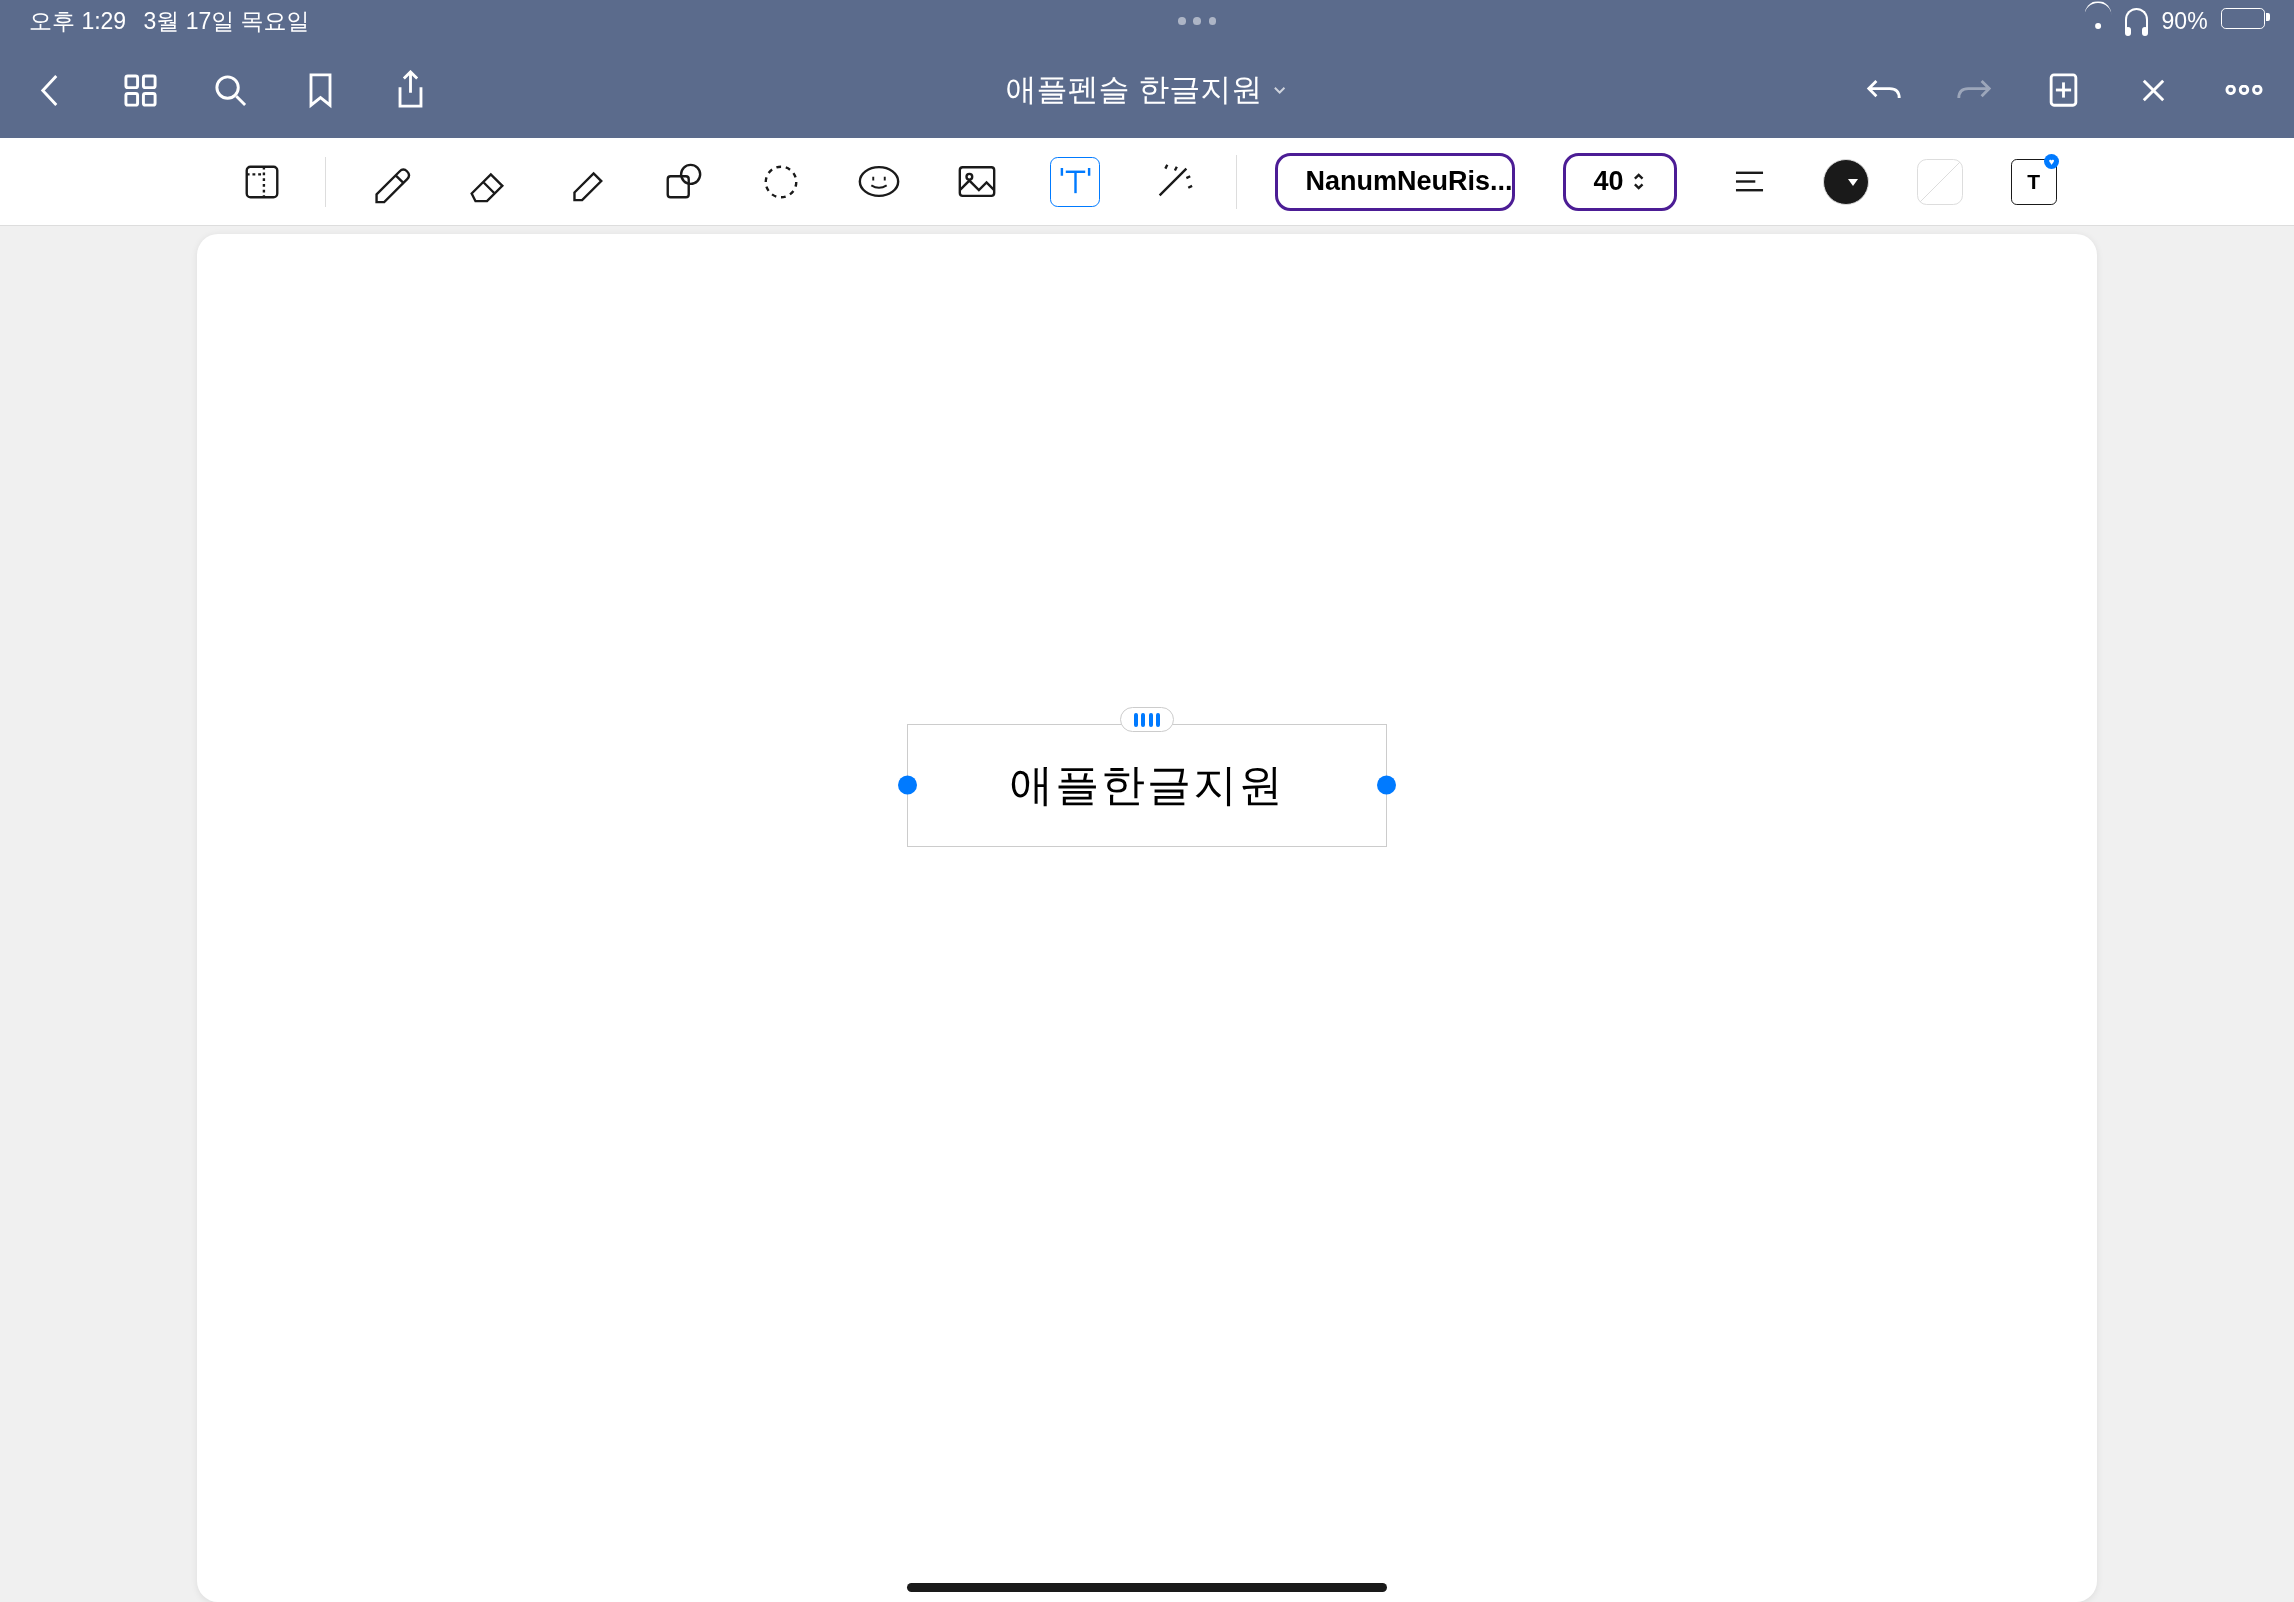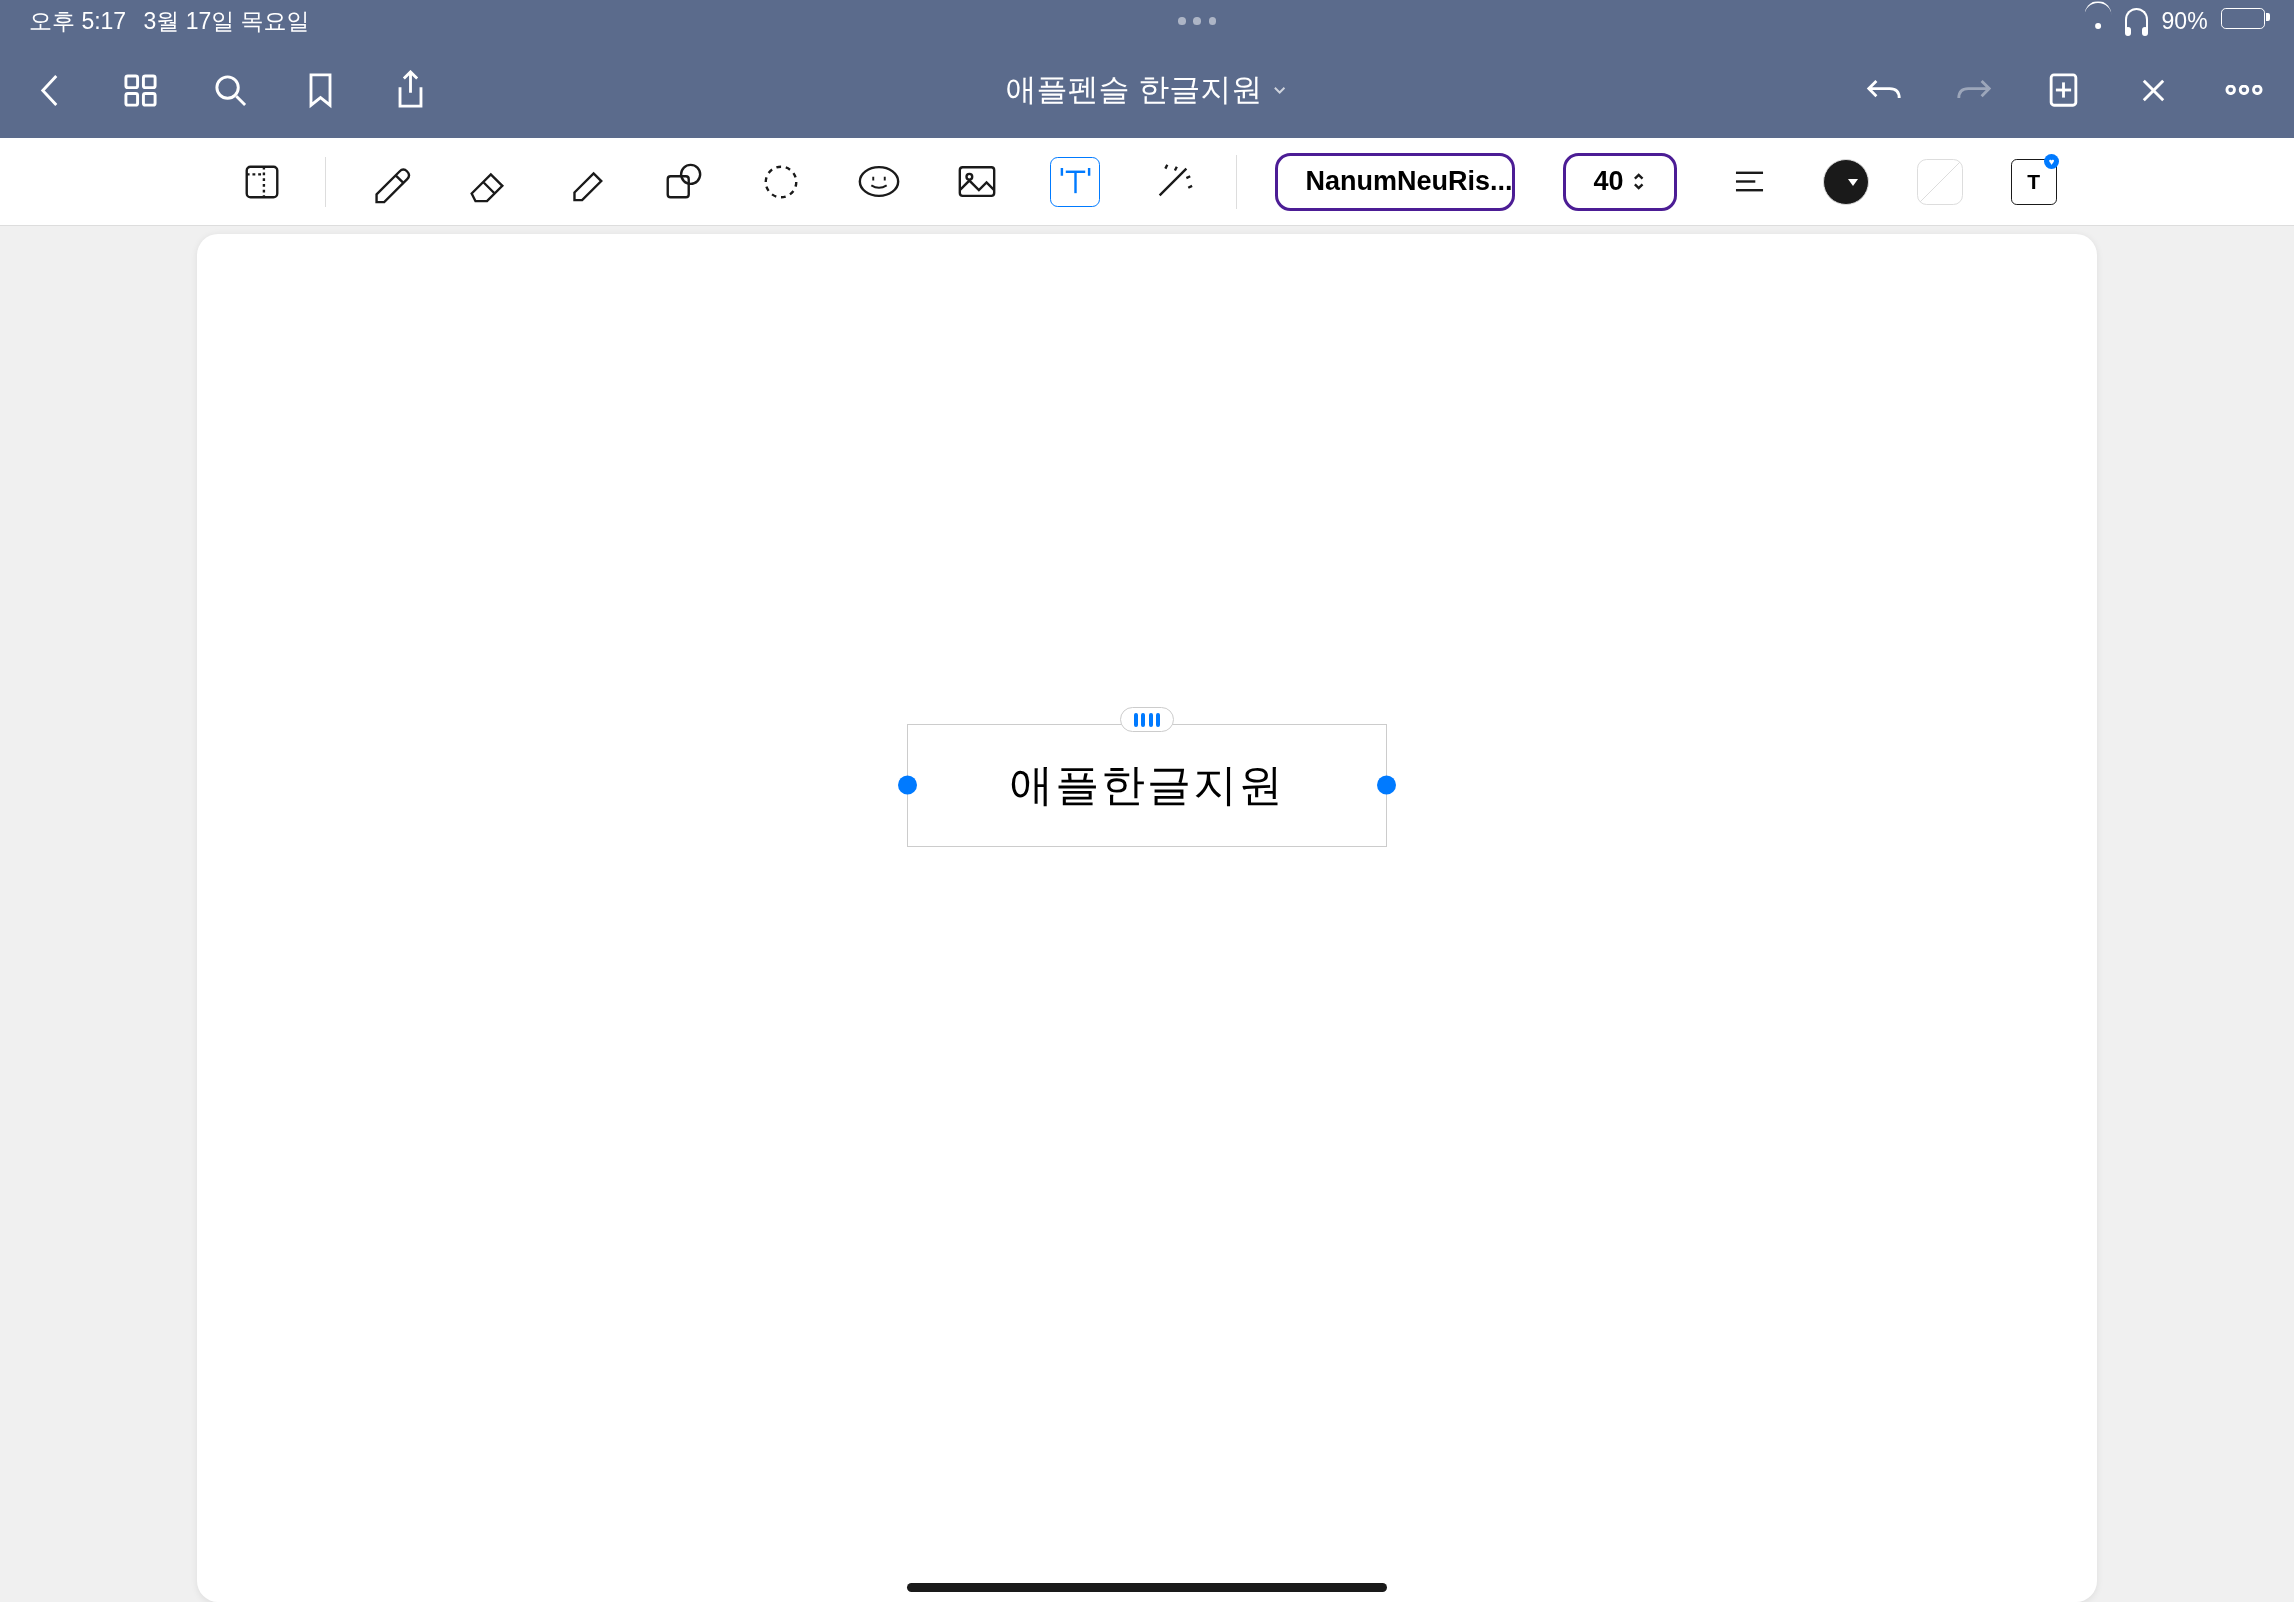--- a/index.html
+++ b/index.html
@@ -299,21 +299,21 @@
     .headphone::after{right:-1.9px}
     .wifi{position:relative;width:27px;height:21px}
     .wifi::before{content:'';position:absolute;bottom:0;left:50%;transform:translateX(-50%);width:5.8px;height:5.8px;background:white;border-radius:50%}
     .wifi::after{content:'';position:absolute;bottom:-1.9px;left:50%;transform:translateX(-50%);width:27px;height:27px;border:2.9px solid white;border-radius:50%;border-bottom:transparent;border-left:transparent;border-right:transparent;clip-path:polygon(0 0,100% 0,100% 45%,0 45%)}
   </style>
 </head>
 <body>
 
 <div class="status-bar">
   <div class="status-left">
-    <span>오후 5:17</span>
+    <span>오후 1:29</span>
     <span>3월 17일 목요일</span>
   </div>
   <div class="status-center">
     <div class="dot"></div>
       <div class="dot"></div>
       <div class="dot"></div>
   </div>
   <div class="status-right">
     <span class="wifi"></span>
     <span class="headphone"></span>

